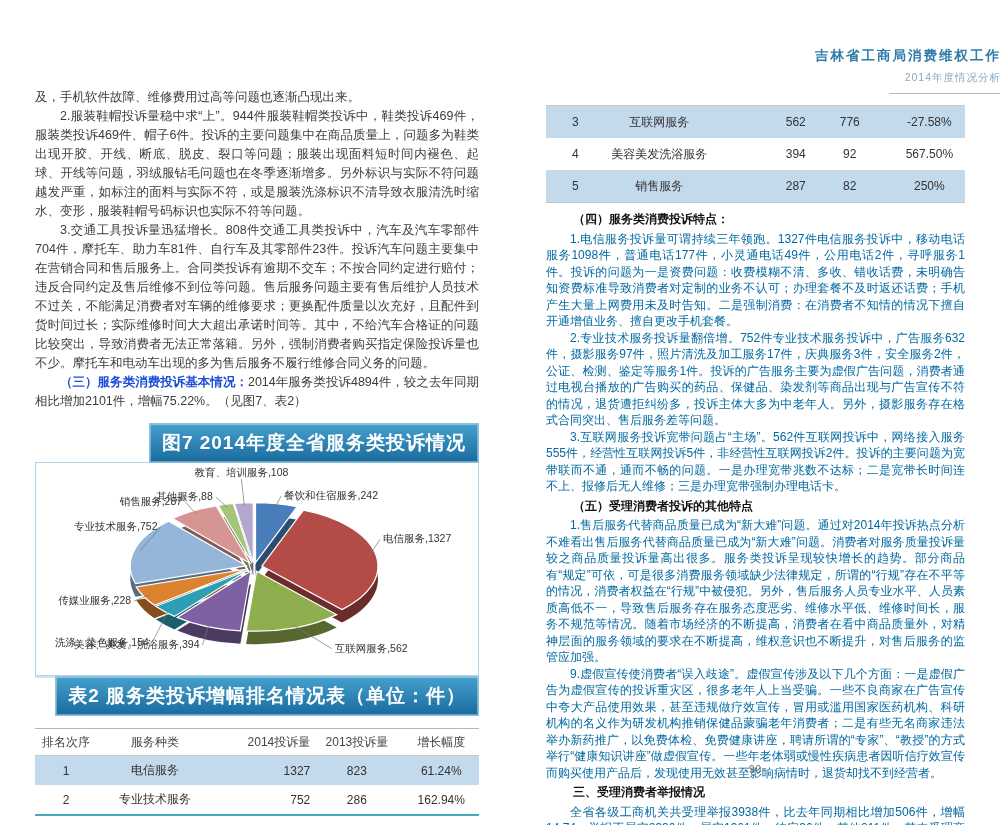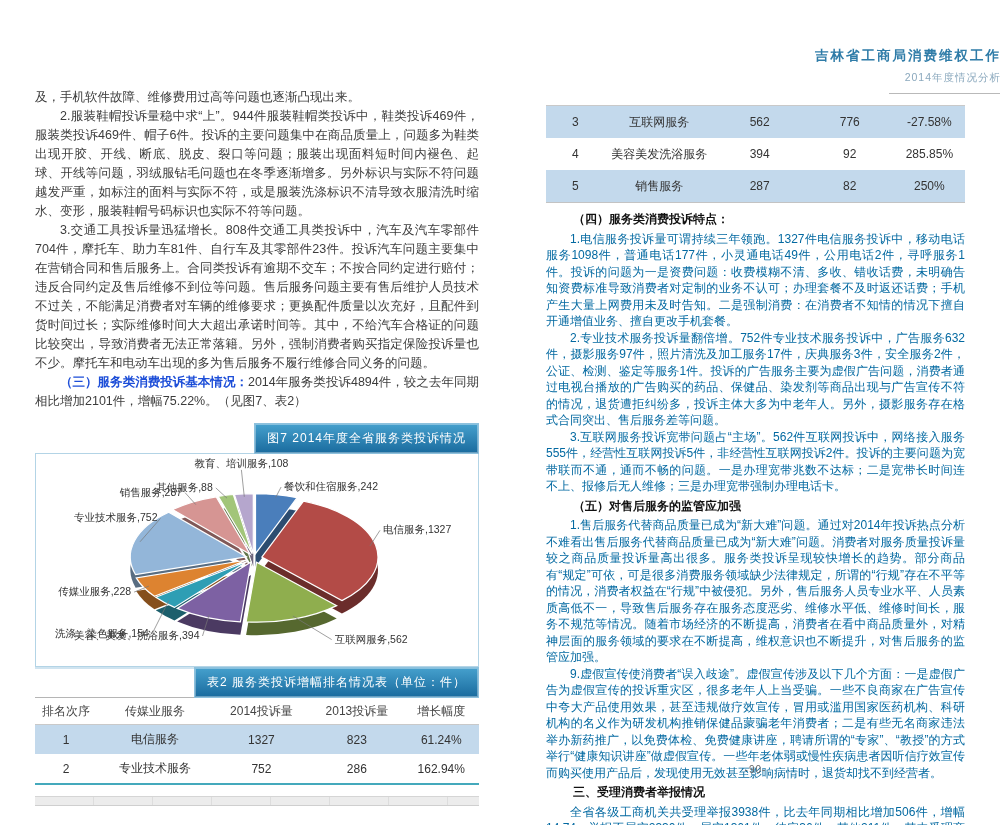--- a/index.html
+++ b/index.html
@@ -18,41 +18,41 @@
   
   .left-page{position:absolute;left:35px;top:88px;width:444px;}
   .left-page p.para{margin:0;font-size:12.5px;line-height:19px;color:#3c3c3c;text-align:justify;}
   .left-page p.ind{text-indent:2em;}
   .lead{font-weight:bold;color:#1d4ed8;}
 
   .cap-box{
     width:fit-content;margin-left:auto;margin-bottom:-1px;position:relative;z-index:2;
     background:linear-gradient(#45a0cd,#1a6b9e);
     border:1px solid #8ec1dd;box-shadow:inset 0 0 0 1px rgba(255,255,255,.35);
-    color:#fff;font-weight:normal;font-size:12px;letter-spacing:1px;padding:6px 12px;
+    color:#fff;font-weight:bold;font-size:19px;letter-spacing:1px;padding:6px 12px;
   }
   .cap-fig{margin-top:12px;}
   .cap-tbl{}
 
   .chart-frame{
     border:1px solid #b3d4e6;background:#fff;height:212px;
     box-shadow:0 2px 0 rgba(170,205,228,.55);
   }
   .chart-frame svg{display:block;width:100%;height:100%;}
   svg text{font-family:"Liberation Sans","DejaVu Sans",sans-serif;}
 
   
   .tbl{width:100%;font-size:12px;color:#333;}
-  .tbl-left{border-top:1px solid #b5b5b5;border-bottom:2px solid #44a9bc;}
+  .tbl-left{border-top:1px solid #b5b5b5;border-bottom:2px solid #44a9bc;margin-top:13px;}
   .tbl-hrow{display:flex;height:26px;align-items:center;border-bottom:1px solid #c9c9c9;color:#444;}
   .tbl-row{display:flex;height:29px;align-items:center;}
   .tbl-right .tbl-row{height:32px;}
   .tbl-row.blue{background:#c3d9ec;}
   .cell{text-align:center;}
-  .c0{width:14%;} .c1{width:26%;} .c2{width:22%;} .c3{width:21%;} .c4{width:17%;}
+  .c0{width:14%;} .c1{width:26%;} .c2{width:22%;text-align:right;} .c3{width:21%;} .c4{width:17%;}
   .tbl-cut{
     height:8px;margin-top:11px;
     background:repeating-linear-gradient(90deg,#ececec 0 58px,#dddddd 58px 59px);
     border-top:1px solid #d5d5d5;border-bottom:1px solid #cfcfcf;
   }
   .tbl-right{border-top:1px solid #c9c9c9;border-bottom:1px solid #c3c3c3;}
 
   
   .right-page{position:absolute;left:546px;top:105px;width:419px;}
   .right-sections{margin-top:8px;}
@@ -124,21 +124,21 @@
           <text x="174.8" y="36.9" text-anchor="end" font-size="10.5" fill="#333">其他服务,88</text>
           <line x1="206.3" y1="42.8" x2="203.4" y2="15.9" stroke="#777" stroke-width="0.7"></line>
           <text x="203.4" y="12.9" text-anchor="middle" font-size="10.5" fill="#333">教育、培训服务,108</text>
         </svg>
     </div>
 
     <div class="cap-box cap-tbl">表2  服务类投诉增幅排名情况表（单位：件）</div>
     <div class="tbl tbl-left">
       <div class="tbl-hrow">
           <div class="cell c0">排名次序</div>
-          <div class="cell c1">传媒业服务</div>
+          <div class="cell c1">服务种类</div>
           <div class="cell c2">2014投诉量</div>
           <div class="cell c3">2013投诉量</div>
           <div class="cell c4">增长幅度</div>
         </div>
       <div>
           <div class="tbl-row blue">
             <div class="cell c0">1</div>
             <div class="cell c1">电信服务</div>
             <div class="cell c2">1327</div>
             <div class="cell c3">823</div>
@@ -163,38 +163,38 @@
           <div class="cell c1">互联网服务</div>
           <div class="cell c2">562</div>
           <div class="cell c3">776</div>
           <div class="cell c4">-27.58%</div>
         </div>
         <div class="tbl-row">
           <div class="cell c0">4</div>
           <div class="cell c1">美容美发洗浴服务</div>
           <div class="cell c2">394</div>
           <div class="cell c3">92</div>
-          <div class="cell c4">285.85%</div>
+          <div class="cell c4">567.50%</div>
         </div>
         <div class="tbl-row blue">
           <div class="cell c0">5</div>
           <div class="cell c1">销售服务</div>
           <div class="cell c2">287</div>
           <div class="cell c3">82</div>
           <div class="cell c4">250%</div>
         </div>
       </div>
 
     <div class="right-sections">
       <h4>（四）服务类消费投诉特点：</h4>
       <p>1.电信服务投诉量可谓持续三年领跑。1327件电信服务投诉中，移动电话服务1098件，普通电话177件，小灵通电话49件，公用电话2件，寻呼服务1件。投诉的问题为一是资费问题：收费模糊不清、多收、错收话费，未明确告知资费标准导致消费者对定制的业务不认可；办理套餐不及时返还话费；手机产生大量上网费用未及时告知。二是强制消费：在消费者不知情的情况下擅自开通增值业务、擅自更改手机套餐。</p>
       <p>2.专业技术服务投诉量翻倍增。752件专业技术服务投诉中，广告服务632件，摄影服务97件，照片清洗及加工服务17件，庆典服务3件，安全服务2件，公证、检测、鉴定等服务1件。投诉的广告服务主要为虚假广告问题，消费者通过电视台播放的广告购买的药品、保健品、染发剂等商品出现与广告宣传不符的情况，退货遭拒纠纷多，投诉主体大多为中老年人。另外，摄影服务存在格式合同突出、售后服务差等问题。</p>
       <p>3.互联网服务投诉宽带问题占“主场”。562件互联网投诉中，网络接入服务555件，经营性互联网投诉5件，非经营性互联网投诉2件。投诉的主要问题为宽带联而不通，通而不畅的问题。一是办理宽带兆数不达标；二是宽带长时间连不上、报修后无人维修；三是办理宽带强制办理电话卡。</p>
 
-      <h4>（五）对售后服务的监管应加强</h4>
+      <h4>（五）受理消费者投诉的其他特点</h4>
       <p>1.售后服务代替商品质量已成为“新大难”问题。通过对2014年投诉热点分析不难看出售后服务代替商品质量已成为“新大难”问题。消费者对服务质量投诉量较之商品质量投诉量高出很多。服务类投诉呈现较快增长的趋势。部分商品有“规定”可依，可是很多消费服务领域缺少法律规定，所谓的“行规”存在不平等的情况，消费者权益在“行规”中被侵犯。另外，售后服务人员专业水平、人员素质高低不一，导致售后服务存在服务态度恶劣、维修水平低、维修时间长，服务不规范等情况。随着市场经济的不断提高，消费者在看中商品质量外，对精神层面的服务领域的要求在不断提高，维权意识也不断提升，对售后服务的监管应加强。</p>
       <p>9.虚假宣传使消费者“误入歧途”。虚假宣传涉及以下几个方面：一是虚假广告为虚假宣传的投诉重灾区，很多老年人上当受骗。一些不良商家在广告宣传中夸大产品使用效果，甚至违规做疗效宣传，冒用或滥用国家医药机构、科研机构的名义作为研发机构推销保健品蒙骗老年消费者；二是有些无名商家违法举办新药推广，以免费体检、免费健康讲座，聘请所谓的“专家”、“教授”的方式举行“健康知识讲座”做虚假宣传。一些年老体弱或慢性疾病患者因听信疗效宣传而购买使用产品后，发现使用无效甚至影响病情时，退货却找不到经营者。</p>
 
       <h4>三、受理消费者举报情况</h4>
       <p>全省各级工商机关共受理举报3938件，比去年同期相比增加506件，增幅14.74。举报不属实2330件，属实1361件、待定36件，其他211件。其中受理商品类举报1979件，占受理举报总量的50.25%；受理服务类举报1959件，占受理举报总量的49.75%。举报属实率总体偏低，无照经营成为群众反映重点。（见表3、表4）</p>
     </div>
 
   </div>
 
   <div class="pn pn-left">-89-</div>

